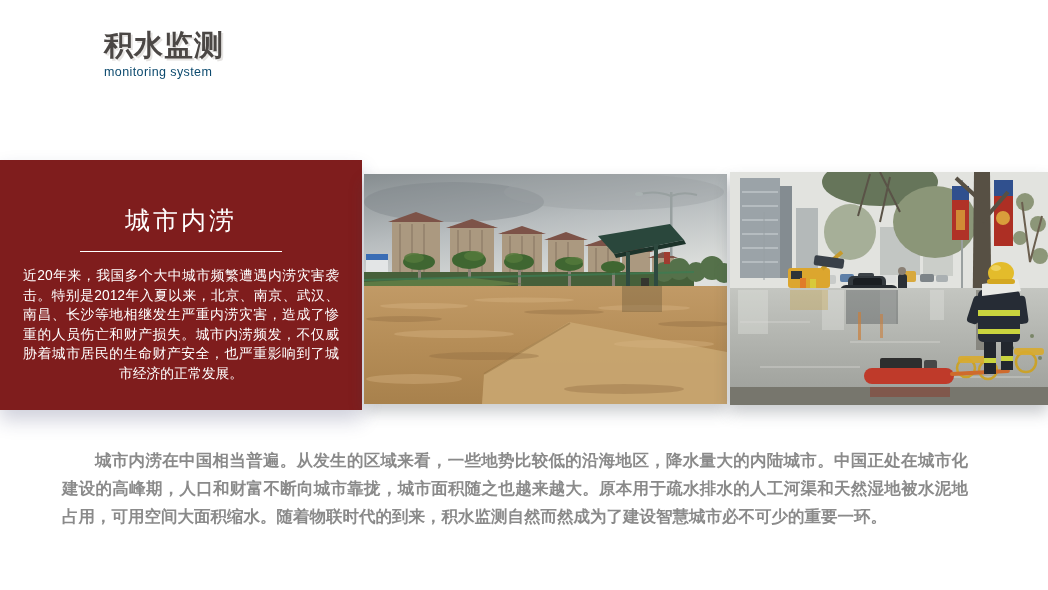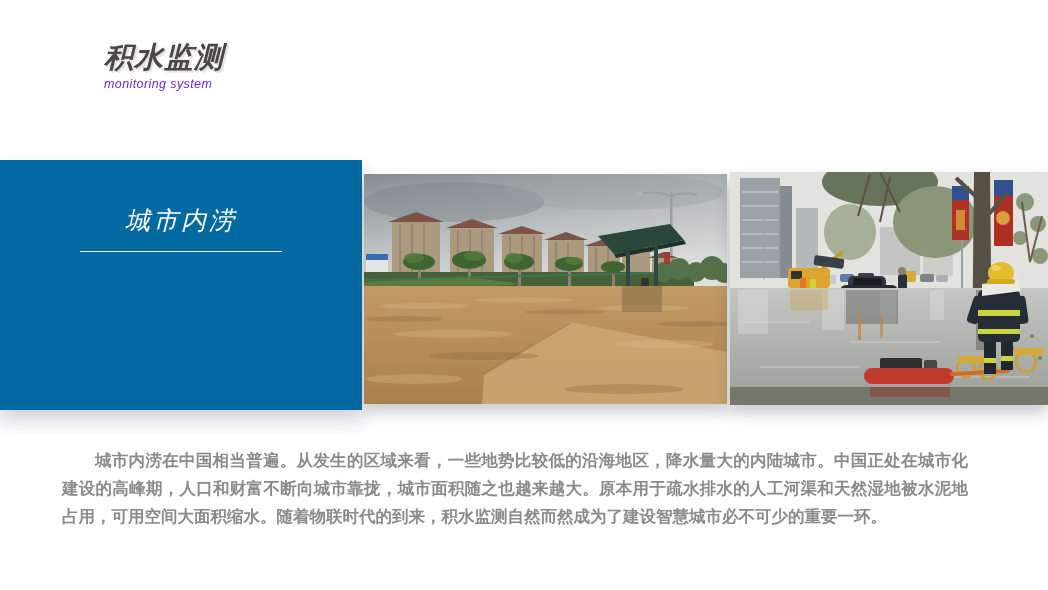--- a/index.html
+++ b/index.html
@@ -6,46 +6,45 @@
   html, body { background: #ffffff; }
   body { font-family: "Liberation Sans", "DejaVu Sans", sans-serif; }
   .slide {
     position: relative;
     width: 1048px;
     height: 590px;
     background: #ffffff;
     overflow: hidden;
   }
   
-  .titleblock { position: absolute; left: 104px; top: 41px; font-style: italic; }
+  .titleblock { position: absolute; left: 104px; top: 29px; }
   .titleblock h1 {
     font-size: 29px;
     font-weight: bold;
     color: #4b4745;
     letter-spacing: 1px;
     text-shadow: 2px 2px 0 #e6e4e2;
     line-height: 1.15;
   }
   .titleblock .subtitle {
     font-size: 12.5px;
-    color: #6d28d9;
+    color: #0c4a6e;
     letter-spacing: 0.4px;
     margin-top: 3px;
   }
   
   .info-panel {
     position: absolute;
     left: 0; top: 160px;
     width: 362px; height: 250px;
-    background: #0369a1;
+    background: #7f1d1d;
     color: #ffffff;
     padding-top: 44px;
     text-align: center;
     box-shadow: 0 10px 18px rgba(35, 40, 90, 0.22);
-    font-style: italic;
   }
   .info-panel h2 {
     font-size: 25px;
     font-weight: 400;
     letter-spacing: 3px;
   }
   .info-panel .divider {
     width: 202px; height: 1px;
     background: #ffffff;
     margin: 14px auto 14px auto;
@@ -87,20 +86,21 @@
 <div class="slide">
 
   <div class="titleblock">
     <h1>积水监测</h1>
     <div class="subtitle">monitoring system</div>
   </div>
 
   <aside class="info-panel">
     <h2>城市内涝</h2>
     <div class="divider"></div>
+    <p>近20年来，我国多个大中城市频繁遭遇内涝灾害袭击。特别是2012年入夏以来，北京、南京、武汉、南昌、长沙等地相继发生严重内涝灾害，造成了惨重的人员伤亡和财产损失。城市内涝频发，不仅威胁着城市居民的生命财产安全，也严重影响到了城市经济的正常发展。</p>
   </aside>
 
   <figure class="photo photo-1">
     <svg width="363" height="230" viewBox="0 0 363 230" xmlns="http://www.w3.org/2000/svg">
       <defs>
         <linearGradient id="sky1" x1="0" y1="0" x2="0.4" y2="1">
           <stop offset="0" stop-color="#868d90"></stop>
           <stop offset="0.5" stop-color="#b8bdbf"></stop>
           <stop offset="1" stop-color="#dfe1de"></stop>
         </linearGradient>

